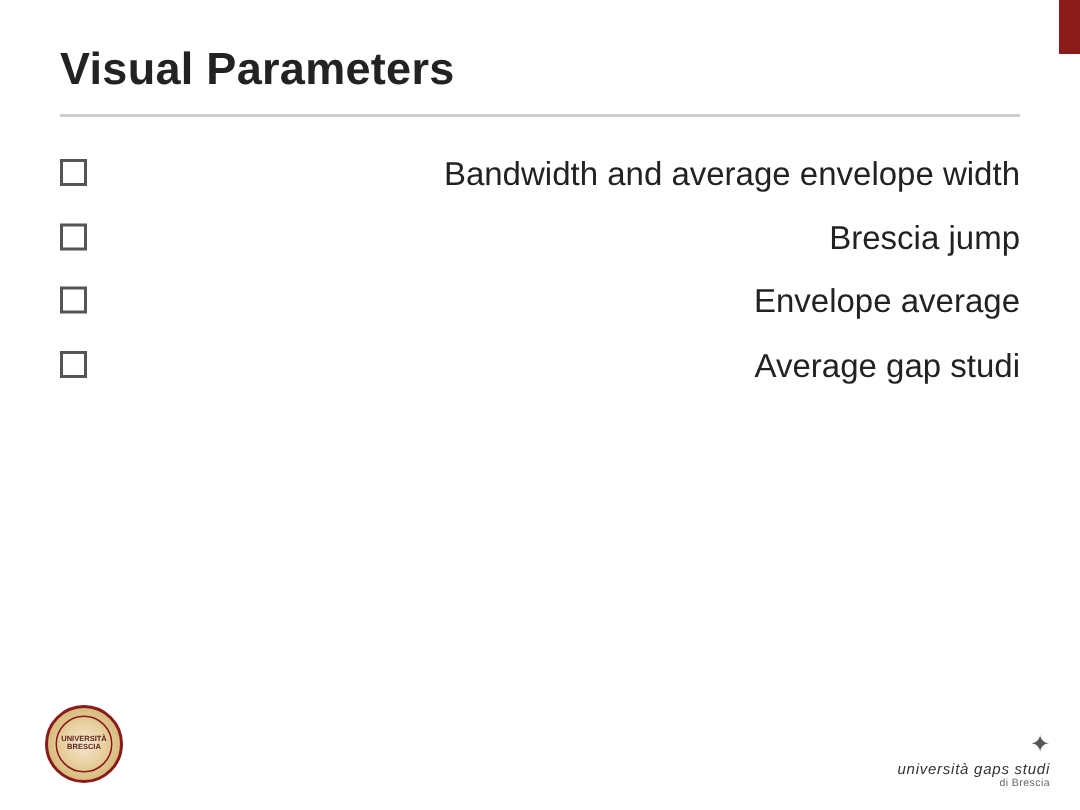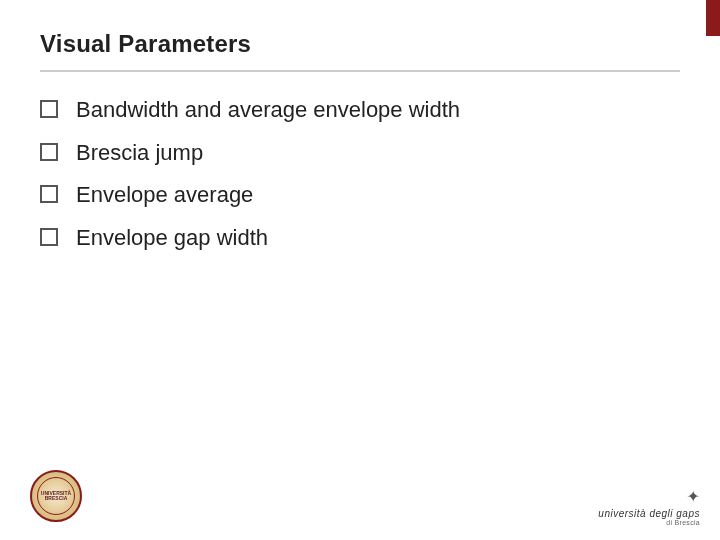--- a/index.html
+++ b/index.html
@@ -24,21 +24,21 @@
       padding: 30px 40px 20px 40px;
     }
 
     .title-area {
       border-bottom: 2px solid #cccccc;
       padding-bottom: 12px;
       margin-bottom: 24px;
     }
 
     .slide-title {
-      font-size: 24px;
+      font-size: 30px;
       font-weight: bold;
       color: #222222;
       letter-spacing: 0.2px;
     }
 
     .content-list {
       list-style: none;
       padding: 0;
       margin: 0;
     }
@@ -57,20 +57,21 @@
       height: 18px;
       border: 2px solid #555555;
       display: inline-block;
       flex-shrink: 0;
       margin-right: 18px;
       margin-top: 4px;
     }
 
     .item-text {
       flex: 1;
+      text-align: right;
     }
 
     .bottom-left-logo {
       position: absolute;
       bottom: 18px;
       left: 30px;
       width: 52px;
       height: 52px;
     }
 
@@ -163,30 +164,30 @@
     <li>
       <span class="bullet"></span>
       <span class="item-text">Brescia jump</span>
     </li>
     <li>
       <span class="bullet"></span>
       <span class="item-text">Envelope average</span>
     </li>
     <li>
       <span class="bullet"></span>
-      <span class="item-text">Envelope gap width</span>
+      <span class="item-text">Average gap studi</span>
     </li>
   </ul>
 
   <div class="bottom-left-logo">
     <div class="seal">
       <div class="seal-inner">
         <span class="seal-text">UNIVERSITÀ<br>BRESCIA</span>
       </div>
     </div>
   </div>
 
   <div class="bottom-right-logo">
     <span class="brand-icon">✦</span>
-    <span class="brand-name">università degli gaps</span>
+    <span class="brand-name">università gaps studi</span>
     <span class="brand-sub">di Brescia</span>
   </div>
 </div>
 
 </body></html>

